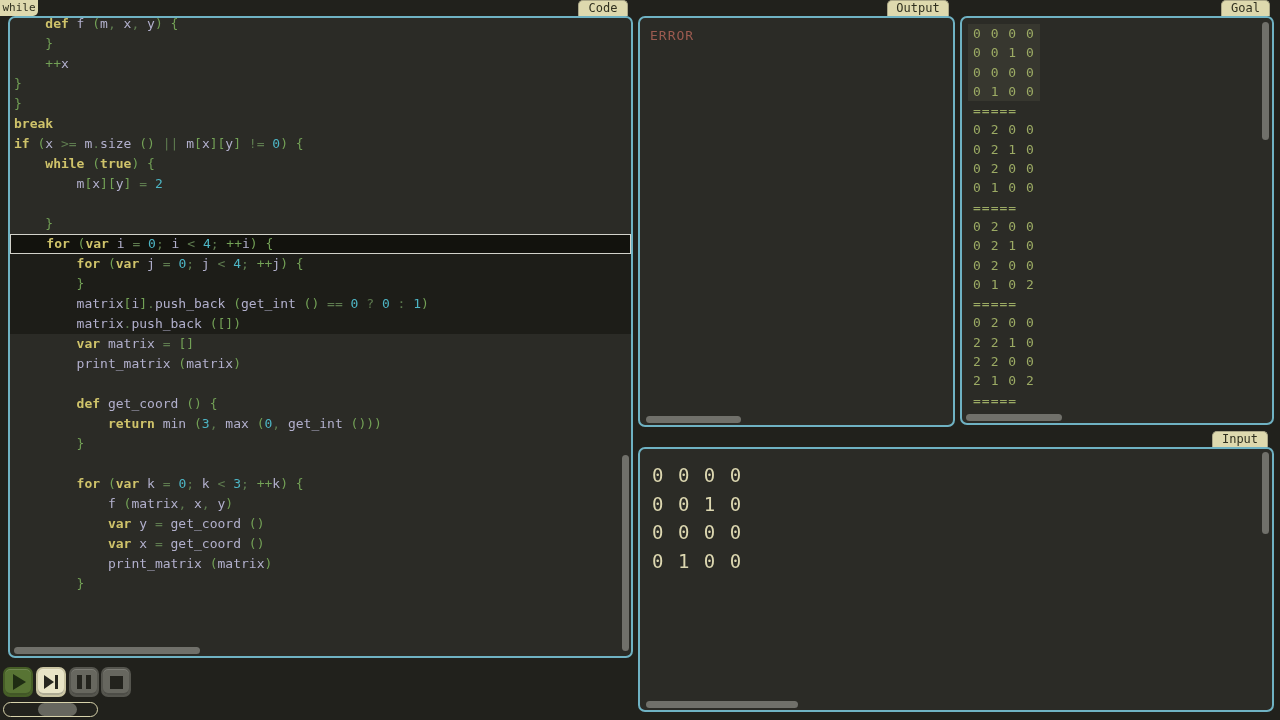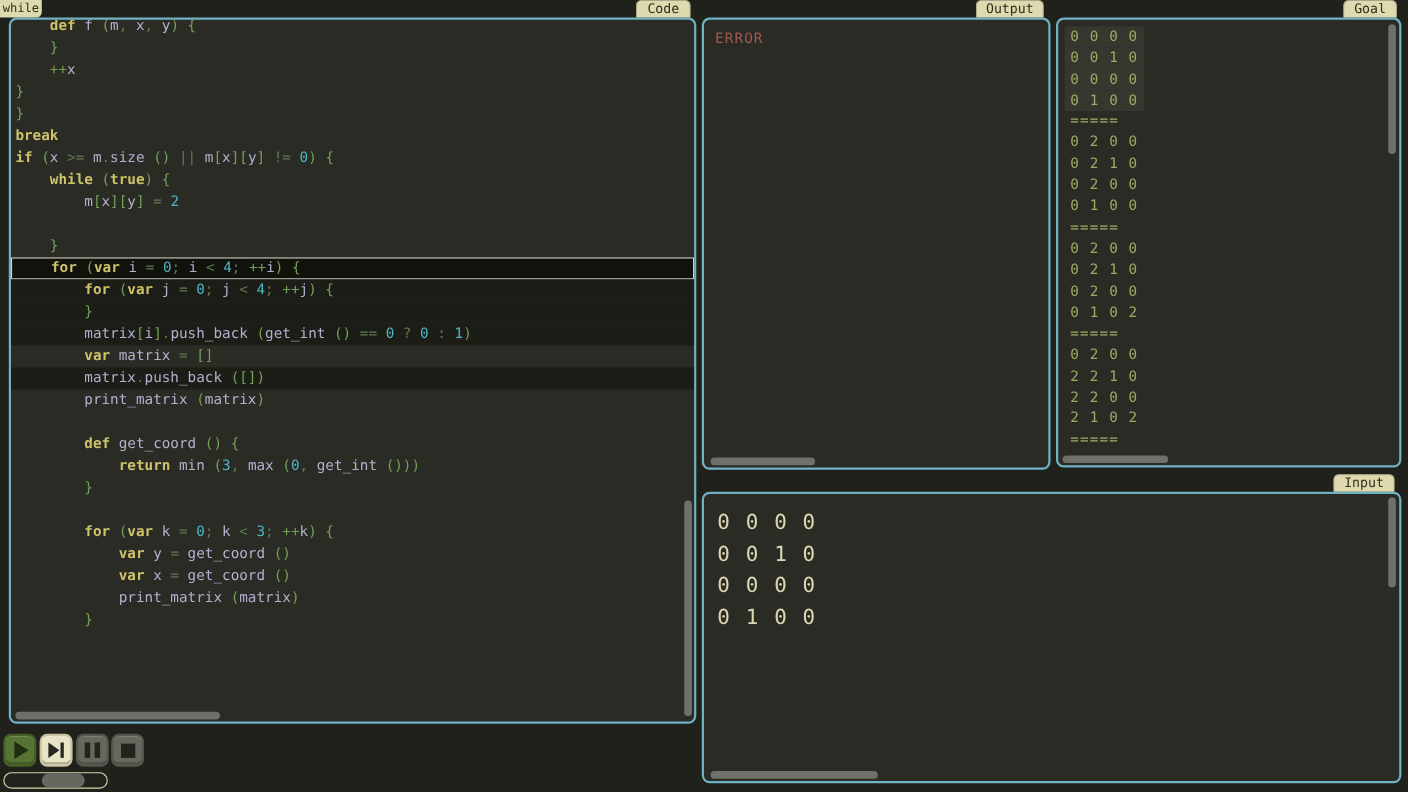--- a/index.html
+++ b/index.html
@@ -120,29 +120,30 @@
       <div class="code-line"><span class="tk-kw">break</span></div>
       <div class="code-line"><span class="tk-kw">if</span><span class="tk-pa"> (</span><span class="tk-id">x</span><span class="tk-op"> &gt;= </span><span class="tk-id">m</span><span class="tk-op">.</span><span class="tk-id">size</span><span class="tk-pa"> ()</span><span class="tk-op"> || </span><span class="tk-id">m</span><span class="tk-pa">[</span><span class="tk-id">x</span><span class="tk-pa">][</span><span class="tk-id">y</span><span class="tk-pa">]</span><span class="tk-op"> != </span><span class="tk-nu">0</span><span class="tk-pa">) {</span></div>
       <div class="code-line"><span class="tk-kw">    while</span><span class="tk-pa"> (</span><span class="tk-kw">true</span><span class="tk-pa">) {</span></div>
       <div class="code-line"><span class="tk-id">        m</span><span class="tk-pa">[</span><span class="tk-id">x</span><span class="tk-pa">][</span><span class="tk-id">y</span><span class="tk-pa">]</span><span class="tk-op"> = </span><span class="tk-nu">2</span></div>
       <div class="code-line">&nbsp;</div>
       <div class="code-line"><span class="tk-pa">    }</span></div>
       <div class="code-line selected current"><span class="tk-kw">    for</span><span class="tk-pa"> (</span><span class="tk-kw">var</span><span class="tk-id"> i</span><span class="tk-op"> = </span><span class="tk-nu">0</span><span class="tk-op">; </span><span class="tk-id">i</span><span class="tk-op"> &lt; </span><span class="tk-nu">4</span><span class="tk-op">; </span><span class="tk-pa">++</span><span class="tk-id">i</span><span class="tk-pa">) {</span></div>
       <div class="code-line selected"><span class="tk-kw">        for</span><span class="tk-pa"> (</span><span class="tk-kw">var</span><span class="tk-id"> j</span><span class="tk-op"> = </span><span class="tk-nu">0</span><span class="tk-op">; </span><span class="tk-id">j</span><span class="tk-op"> &lt; </span><span class="tk-nu">4</span><span class="tk-op">; </span><span class="tk-pa">++</span><span class="tk-id">j</span><span class="tk-pa">) {</span></div>
       <div class="code-line selected"><span class="tk-pa">        }</span></div>
       <div class="code-line selected"><span class="tk-id">        matrix</span><span class="tk-pa">[</span><span class="tk-id">i</span><span class="tk-pa">]</span><span class="tk-op">.</span><span class="tk-id">push_back</span><span class="tk-pa"> (</span><span class="tk-id">get_int</span><span class="tk-pa"> ()</span><span class="tk-op"> == </span><span class="tk-nu">0</span><span class="tk-op"> ? </span><span class="tk-nu">0</span><span class="tk-op"> : </span><span class="tk-nu">1</span><span class="tk-pa">)</span></div>
+      <div class="code-line selected"><span class="tk-id">        matrix</span><span class="tk-op">.</span><span class="tk-id">push_back</span><span class="tk-pa"> ([])</span></div>
       <div class="code-line"><span class="tk-kw">        var</span><span class="tk-id"> matrix</span><span class="tk-op"> = </span><span class="tk-pa">[]</span></div>
-      <div class="code-line selected"><span class="tk-id">        matrix</span><span class="tk-op">.</span><span class="tk-id">push_back</span><span class="tk-pa"> ([])</span></div>
       <div class="code-line"><span class="tk-id">        print_matrix</span><span class="tk-pa"> (</span><span class="tk-id">matrix</span><span class="tk-pa">)</span></div>
       <div class="code-line">&nbsp;</div>
       <div class="code-line"><span class="tk-kw">        def</span><span class="tk-id"> get_coord</span><span class="tk-pa"> () {</span></div>
       <div class="code-line"><span class="tk-kw">            return</span><span class="tk-id"> min</span><span class="tk-pa"> (</span><span class="tk-nu">3</span><span class="tk-op">,</span><span class="tk-id"> max</span><span class="tk-pa"> (</span><span class="tk-nu">0</span><span class="tk-op">,</span><span class="tk-id"> get_int</span><span class="tk-pa"> ()))</span></div>
       <div class="code-line"><span class="tk-pa">        }</span></div>
       <div class="code-line">&nbsp;</div>
       <div class="code-line"><span class="tk-kw">        for</span><span class="tk-pa"> (</span><span class="tk-kw">var</span><span class="tk-id"> k</span><span class="tk-op"> = </span><span class="tk-nu">0</span><span class="tk-op">; </span><span class="tk-id">k</span><span class="tk-op"> &lt; </span><span class="tk-nu">3</span><span class="tk-op">; </span><span class="tk-pa">++</span><span class="tk-id">k</span><span class="tk-pa">) {</span></div>
+      <div class="code-line"><span class="tk-id">            f</span><span class="tk-pa"> (</span><span class="tk-id">matrix</span><span class="tk-op">,</span><span class="tk-id"> x</span><span class="tk-op">,</span><span class="tk-id"> y</span><span class="tk-pa">)</span></div>
       <div class="code-line"><span class="tk-kw">            var</span><span class="tk-id"> y</span><span class="tk-op"> = </span><span class="tk-id">get_coord</span><span class="tk-pa"> ()</span></div>
       <div class="code-line"><span class="tk-kw">            var</span><span class="tk-id"> x</span><span class="tk-op"> = </span><span class="tk-id">get_coord</span><span class="tk-pa"> ()</span></div>
       <div class="code-line"><span class="tk-id">            print_matrix</span><span class="tk-pa"> (</span><span class="tk-id">matrix</span><span class="tk-pa">)</span></div>
       <div class="code-line"><span class="tk-pa">        }</span></div>
     </div>
   <div class="sb sb-h" style="left:4px;bottom:2px;width:186px;"></div>
   <div class="sb sb-v" style="right:2px;top:437px;height:196px;"></div>
 </div>
 
 <div class="panel" style="left:638px;top:16px;width:317px;height:411px;padding-left:22px;">

